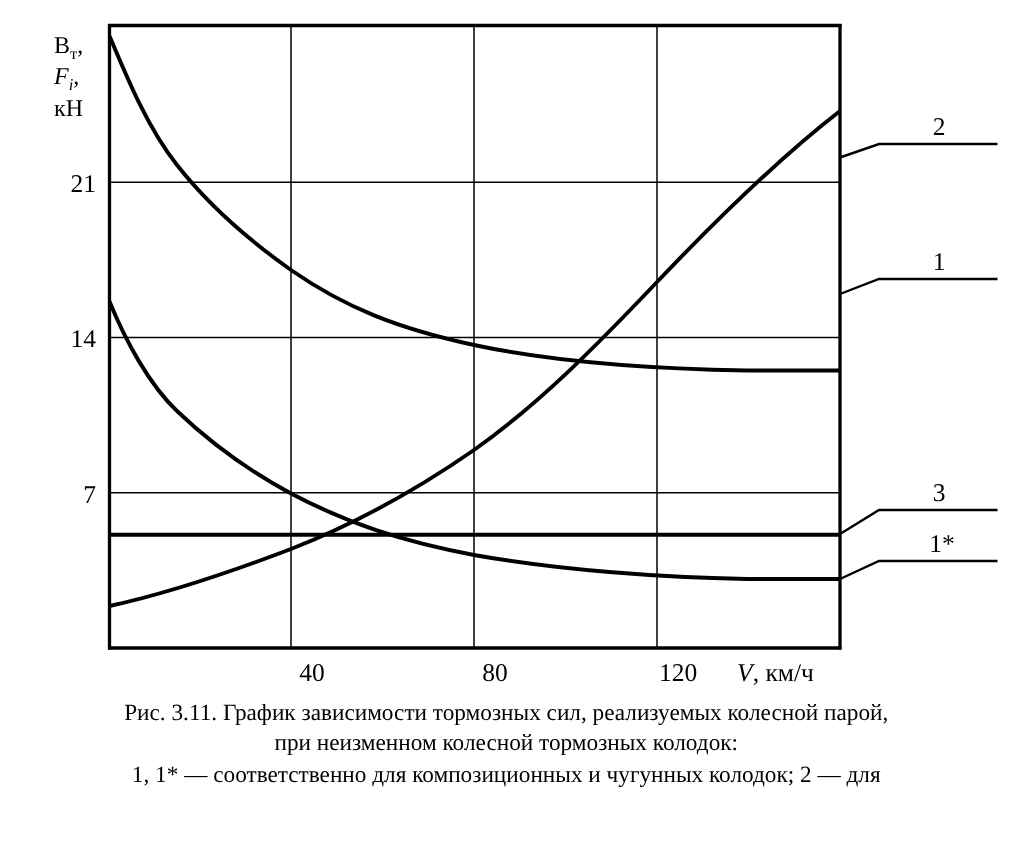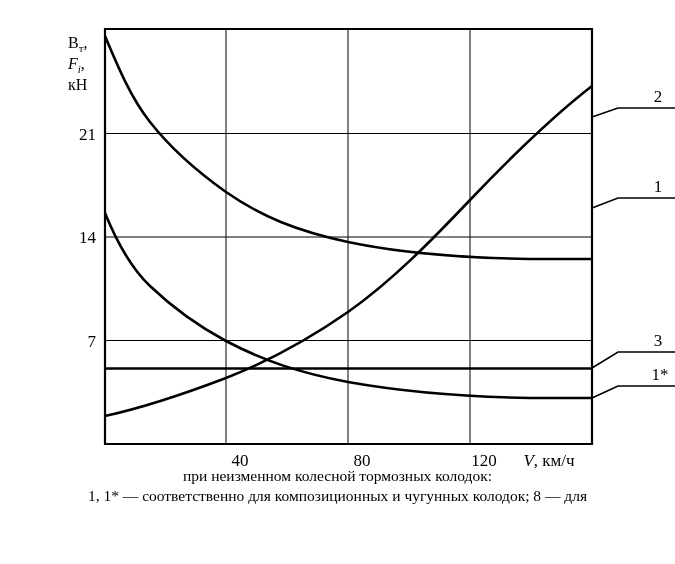--- a/index.html
+++ b/index.html
@@ -18,24 +18,23 @@
   #figure {
     position: absolute;
     left: 0;
     top: 0;
     width: 675px;
     height: 564px;
   }
   .chart-wrap {
     position: absolute;
     left: 0;
-    top: 12px;
+    top: 0;
     width: 553px;
     height: 460px;
-    margin-left: 32px;
   }
   svg.plot {
     position: absolute;
     left: 0;
     top: 0;
   }
   .axis-label {
     font-family: "Liberation Serif", serif;
     font-size: 17px;
   }
@@ -133,17 +132,18 @@
 
       <text class="tick-label" x="208" y="454" text-anchor="middle">40</text>
       <text class="tick-label" x="330" y="454" text-anchor="middle">80</text>
       <text class="tick-label" x="452" y="454" text-anchor="middle">120</text>
 
       <text class="axis-label" x="517" y="454" text-anchor="middle"><tspan font-style="italic">V</tspan><tspan>, км/ч</tspan></text>
     </svg>
   </div>
 
   <div class="caption">
+    <div>Рис. 3.11. График зависимости тормозных сил, реализуемых колесной парой,</div>
     <div>при неизменном колесной тормозных колодок:</div>
-    <div>1, 1* — соответственно для композиционных и чугунных колодок; 8 — для</div>
+    <div>1, 1* — соответственно для композиционных и чугунных колодок; 2 — для</div>
   </div>
 
 </div>
 
 </body></html>

